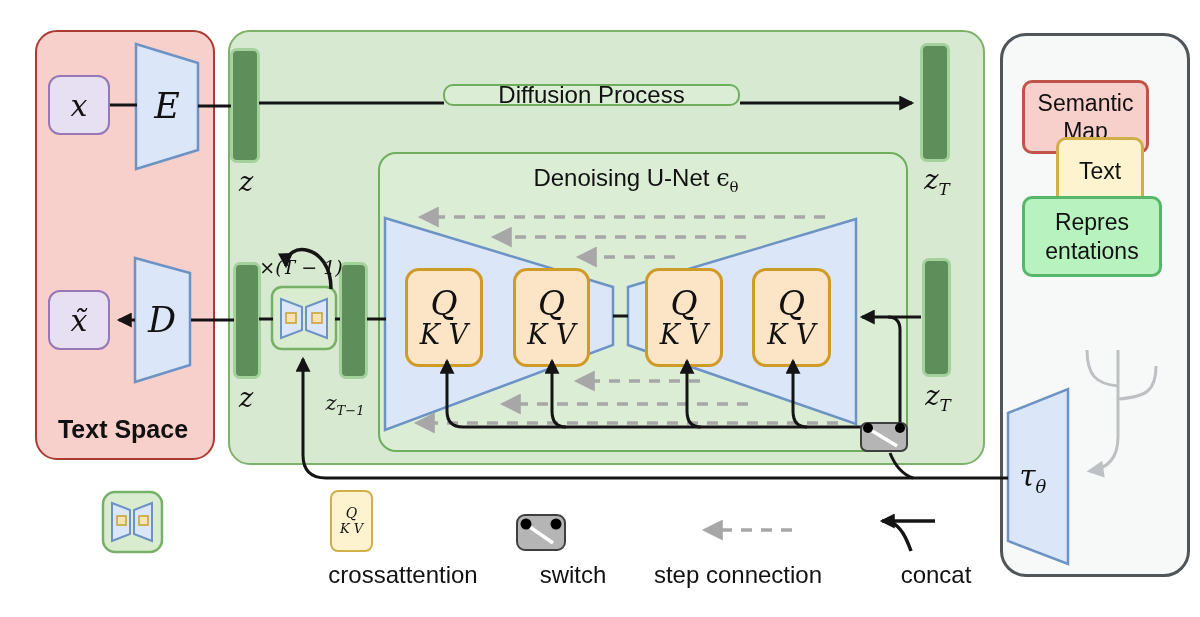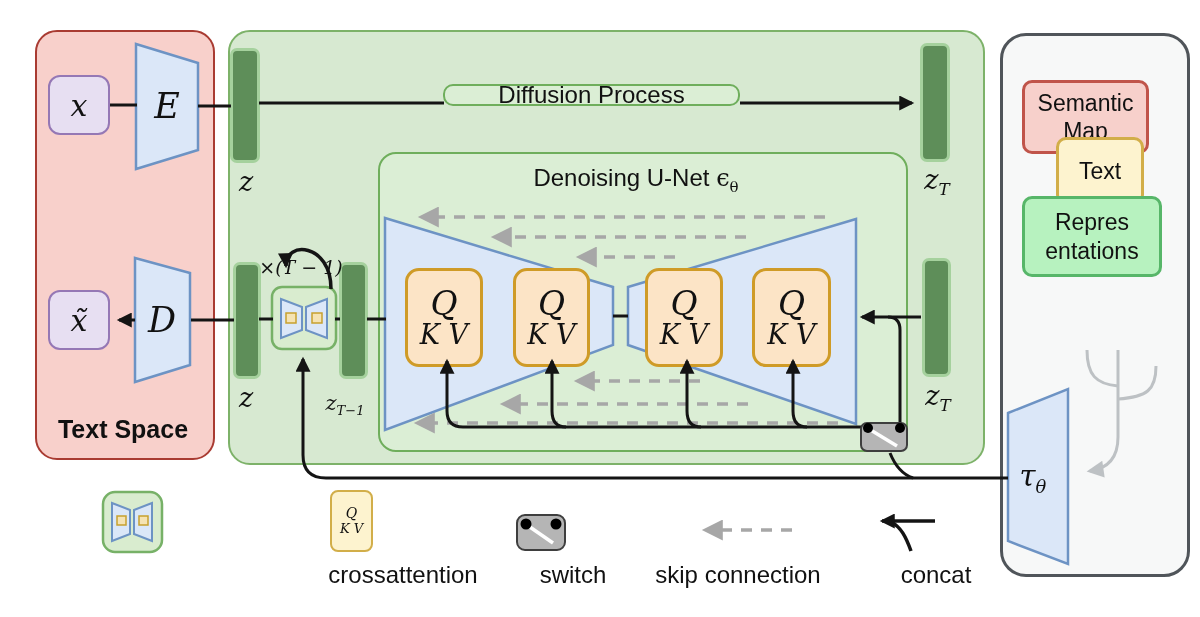--- a/index.html
+++ b/index.html
@@ -234,16 +234,16 @@
   </div>
 
   <div class="abs z4 math center-t" style="left:167px;top:86px;font-size:35px;">E</div>
   <div class="abs z4 math center-t" style="left:162px;top:300px;font-size:35px;">D</div>
   <div class="abs z4 math center-t" style="left:1033px;top:459px;font-size:29px;">
     <span>τ</span><sub>θ</sub>
   </div>
 
   <div class="abs z4 legend-label center-t" style="left:361px;top:561px;margin-left:42px;">crossattention</div>
   <div class="abs z4 legend-label center-t" style="left:541px;top:561px;margin-left:32px;">switch</div>
-  <div class="abs z4 legend-label center-t" style="left:738px;top:561px;">skip connection</div>
+  <div class="abs z4 legend-label center-t" style="left:738px;top:561px;">step connection</div>
   <div class="abs z4 legend-label center-t" style="left:913px;top:561px;margin-left:23px;">concat</div>
 
 </div>
 
 </body></html>

